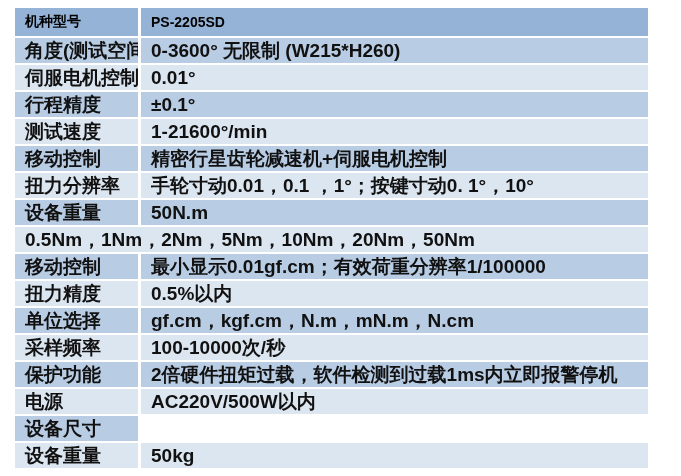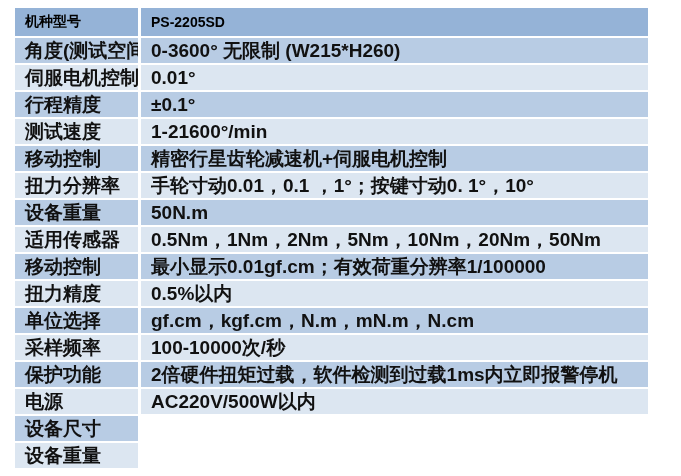--- a/index.html
+++ b/index.html
@@ -87,21 +87,20 @@
       <div class="cell label">扭力分辨率</div>
       <div class="cell value">手轮寸动0.01，0.1 ，1°；按键寸动0. 1°，10°</div>
     </div>
 
     <div class="row">
       <div class="cell label">设备重量</div>
       <div class="cell value">50N.m</div>
     </div>
 
     <div class="row">
-      <div class="cell label">适用传感器</div>
       <div class="cell value">0.5Nm，1Nm，2Nm，5Nm，10Nm，20Nm，50Nm</div>
     </div>
 
     <div class="row">
       <div class="cell label">移动控制</div>
       <div class="cell value">最小显示0.01gf.cm；有效荷重分辨率1/100000</div>
     </div>
 
     <div class="row">
       <div class="cell label">扭力精度</div>
@@ -127,16 +126,17 @@
       <div class="cell label">电源</div>
       <div class="cell value">AC220V/500W以内</div>
     </div>
 
     <div class="row">
       <div class="cell label">设备尺寸</div>
     </div>
 
     <div class="row">
       <div class="cell label">设备重量</div>
+      <div class="cell value">50kg</div>
     </div>
 
   </div>
 </div>
 
 </body></html>

